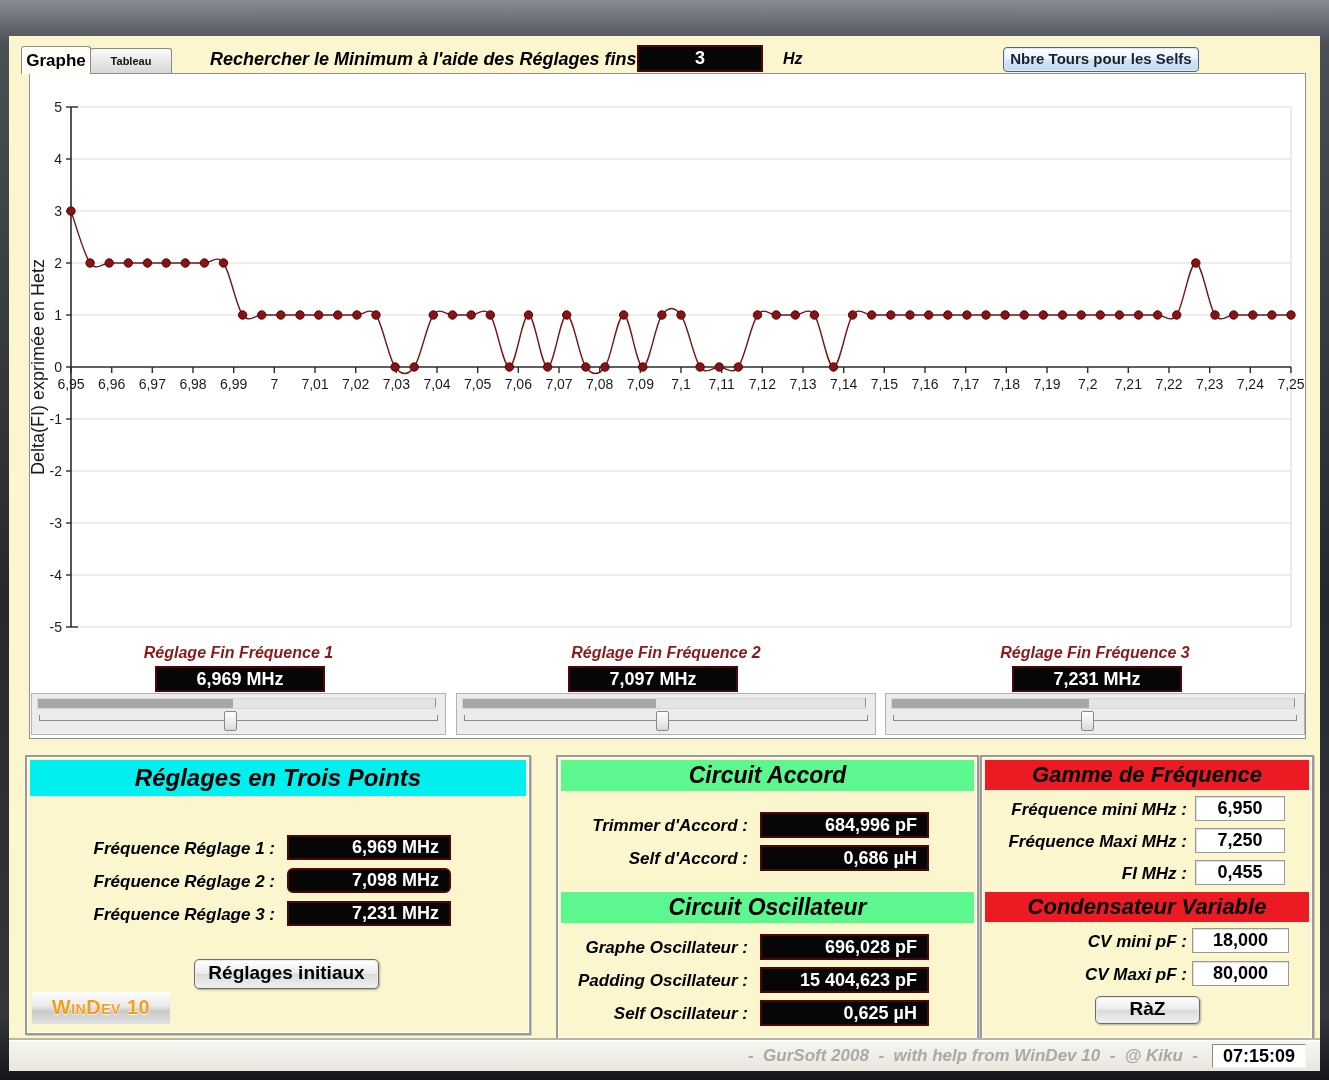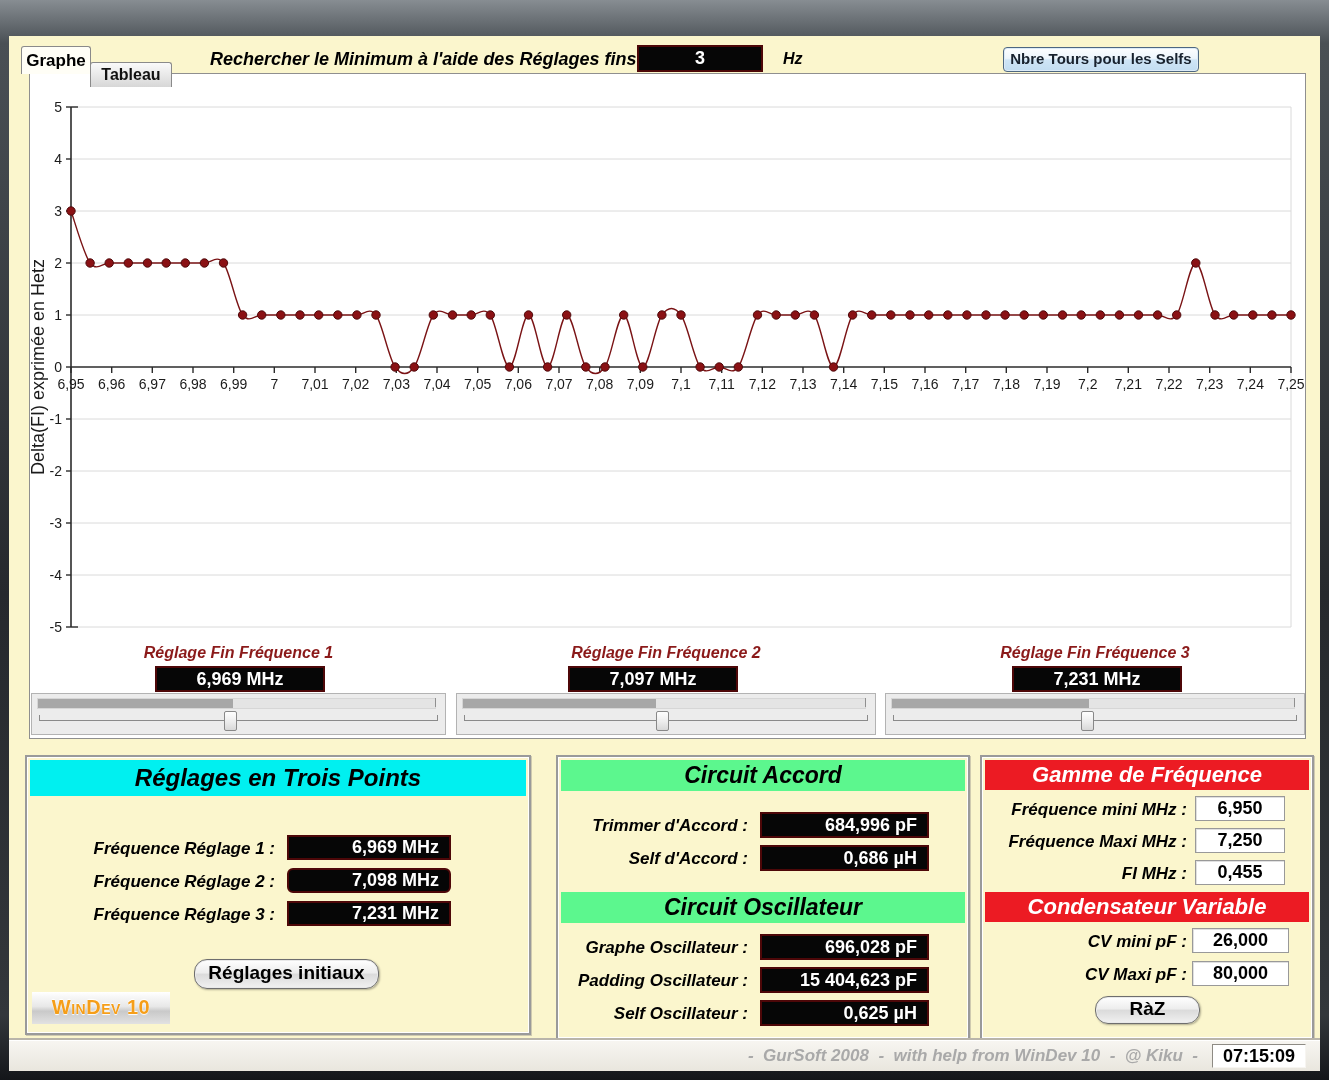--- a/index.html
+++ b/index.html
@@ -9,21 +9,21 @@
     background:linear-gradient(180deg,#a7adb2 0%,#70777d 8%,#4a5157 32%,#2c3136 49%,#16181b 52%,#202428 78%,#2e3236 100%);}
   .title-text{position:absolute;left:26px;top:9px;color:#fff;font-size:15px;letter-spacing:.2px;text-shadow:0 1px 3px #000,0 0 6px rgba(255,255,255,.25);white-space:nowrap;}
   .close-btn{position:absolute;right:15px;top:0;width:52px;height:24px;border:1px solid #141414;border-top:none;border-radius:0 0 7px 7px;
     background:linear-gradient(180deg,#f2b7a5 0%,#d88068 20%,#bc4c33 45%,#99230f 52%,#a92d14 72%,#cf6c4a 100%);
     color:#fff;font-weight:bold;font-size:15px;text-align:center;line-height:21px;box-shadow:inset 0 1px 1px rgba(255,255,255,.7), inset 0 0 3px rgba(255,255,255,.3);cursor:pointer;}
   .client{position:absolute;left:9px;top:36px;right:9px;bottom:10px;background:#fbf6cd;}
 
   
   .tab{position:absolute;border:1px solid #8a8a8a;border-bottom:none;border-radius:3px 3px 0 0;font-weight:bold;text-align:center;cursor:pointer;}
   .tab-graphe{left:12px;top:10px;width:68px;height:27px;background:#fffef6;font-size:17px;line-height:27px;z-index:5;}
-  .tab-tableau{left:81px;top:26px;width:80px;height:24px;background:linear-gradient(180deg,#fafafa,#d7d7d7);font-size:16px;line-height:24px;z-index:4;color:#111;}
+  .tab-tableau{left:81px;top:12px;width:80px;height:24px;background:linear-gradient(180deg,#fafafa,#d7d7d7);font-size:11px;line-height:24px;z-index:4;color:#111;}
 
   
   .search-label{position:absolute;left:201px;top:13px;font-size:18px;font-weight:bold;font-style:italic;color:#000;}
   .black-box{background:#060606;border:2px solid #4d0708;color:#fff;font-weight:bold;display:flex;align-items:center;}
   .search-box{position:absolute;left:628px;top:9px;width:122px;height:23px;font-size:18px;justify-content:center;}
   .hz-label{position:absolute;left:774px;top:14px;font-size:16px;font-weight:bold;font-style:italic;}
   .selfs-btn{position:absolute;left:994px;top:11px;width:194px;height:23px;border:1px solid #4e6781;border-radius:4px;
     background:linear-gradient(180deg,#fdfeff 0%,#ecf5fc 45%,#cfe5f6 52%,#c2ddf1 100%);box-shadow:inset 0 0 0 1px #dcebf7;
     font-size:15px;font-weight:600;color:#18222e;text-align:center;line-height:21px;cursor:pointer;}
 
@@ -42,30 +42,30 @@
   .slider-progress-fill{position:absolute;left:0;top:0;height:100%;background:#a7a7a7;}
   .slider-track{position:absolute;left:7px;right:7px;top:26px;height:1px;background:#8a8a8a;}
   .slider-track::before,.slider-track::after{content:"";position:absolute;width:1px;height:6px;top:-5px;background:#8a8a8a;}
   .slider-track::before{left:0;} .slider-track::after{right:0;}
   .slider-thumb{position:absolute;top:17px;width:11px;height:18px;border:1px solid #888;border-radius:2px;
     background:linear-gradient(180deg,#fefefe,#ececec 55%,#d8d8d8);cursor:pointer;}
 
   
   .panel{position:absolute;border:2px solid #9a9a9a;background:#fbf6cd;box-shadow:inset 0 0 0 1px #fff,1px 1px 0 #cfcab0;}
   .panel-a{left:16px;top:719px;width:502px;height:276px;}
-  .panel-b{left:547px;top:719px;width:410px;height:281px;}
+  .panel-b{left:547px;top:719px;width:410px;height:281px;padding-left:9px;}
   .panel-c{left:971px;top:719px;width:330px;height:281px;}
   .hdr{position:absolute;left:3px;right:3px;text-align:center;font-weight:bold;font-style:italic;white-space:nowrap;overflow:hidden;}
   .hdr-cyan{top:3px;height:36px;background:#00f0f0;color:#000;font-size:24px;line-height:36px;}
   .hdr-green{height:31px;background:#5cf78e;color:#000;font-size:23px;line-height:31px;}
-  .hdr-red{height:30px;background:#ec1b23;color:#ffffff;font-size:22px;line-height:30px;}
+  .hdr-red{height:30px;background:#ec1b23;color:#000000;font-size:22px;line-height:30px;}
   .row-label{position:absolute;font-weight:bold;font-style:italic;font-size:17px;color:#000;text-align:right;white-space:nowrap;}
   .val-black{position:absolute;justify-content:flex-end;padding-right:10px;font-size:18px;}
   .val-white{position:absolute;background:#fff;border:1px solid #999;box-shadow:inset 1px 1px 0 #e0e0e0;color:#000;font-weight:bold;font-size:18px;display:flex;align-items:center;justify-content:center;}
-  .btn{position:absolute;background:linear-gradient(180deg,#ffffff,#ededed 45%,#dbdbdb 52%,#f1f1f1);border:1px solid #6e6e6e;border-radius:13px;
+  .btn{position:absolute;background:linear-gradient(180deg,#ffffff,#ededed 45%,#dbdbdb 52%,#f1f1f1);border:1px solid #6e6e6e;border-radius:5px;
     box-shadow:inset 0 0 0 1px #e9e9e9,1px 1px 2px rgba(0,0,0,.3);font-weight:bold;text-align:center;color:#000;cursor:pointer;}
   .btn-initiaux{left:167px;top:202px;width:183px;height:28px;font-size:19px;line-height:26px;}
   .btn-raz{left:113px;top:239px;width:103px;height:26px;font-size:19px;line-height:24px;}
   .windev-logo{position:absolute;left:5px;top:235px;width:138px;height:32px;text-align:center;
     background:linear-gradient(180deg,#ffffff 0%,#e8e8e8 45%,#c9c9c9 60%,#e2e2e2 100%);
     color:#f59e19;font-weight:bold;font-size:20px;line-height:30px;font-variant:small-caps;letter-spacing:.5px;
     text-shadow:0 1px 1px #fff,0 -1px 1px #fff;}
 
   
   .statusbar{position:absolute;left:0;right:0;top:1004px;height:30px;background:linear-gradient(180deg,#f7f5f1,#e9e6de);border-top:1px solid #fff;box-shadow:0 -2px 0 #b9b5aa;}
@@ -319,21 +319,21 @@
     <div class="panel panel-c">
       <div class="hdr hdr-red" style="top:3px;">Gamme de Fréquence</div>
       <div class="row-label" style="left:5px;top:43px;width:200px;">Fréquence mini MHz :</div>
       <div class="val-white" style="left:213px;top:39px;width:88px;height:23px;">6,950</div>
       <div class="row-label" style="left:5px;top:75px;width:200px;">Fréquence Maxi MHz :</div>
       <div class="val-white" style="left:213px;top:71px;width:88px;height:23px;">7,250</div>
       <div class="row-label" style="left:5px;top:107px;width:200px;font-style:italic;">FI MHz :</div>
       <div class="val-white" style="left:213px;top:103px;width:88px;height:23px;">0,455</div>
       <div class="hdr hdr-red" style="top:135px;">Condensateur Variable</div>
       <div class="row-label" style="left:5px;top:175px;width:200px;">CV mini pF :</div>
-      <div class="val-white" style="left:210px;top:171px;width:95px;height:23px;">26,000</div>
+      <div class="val-white" style="left:210px;top:171px;width:95px;height:23px;">18,000</div>
       <div class="row-label" style="left:5px;top:208px;width:200px;">CV Maxi pF :</div>
       <div class="val-white" style="left:210px;top:204px;width:95px;height:23px;">80,000</div>
       <div class="btn btn-raz">RàZ</div>
     </div>
 
     <div class="statusbar">
       <div class="credits">-&nbsp; GurSoft 2008&nbsp; -&nbsp; with help from WinDev 10&nbsp; -&nbsp; @ Kiku&nbsp; -</div>
       <div class="time-box">07:15:09</div>
     </div>
 

